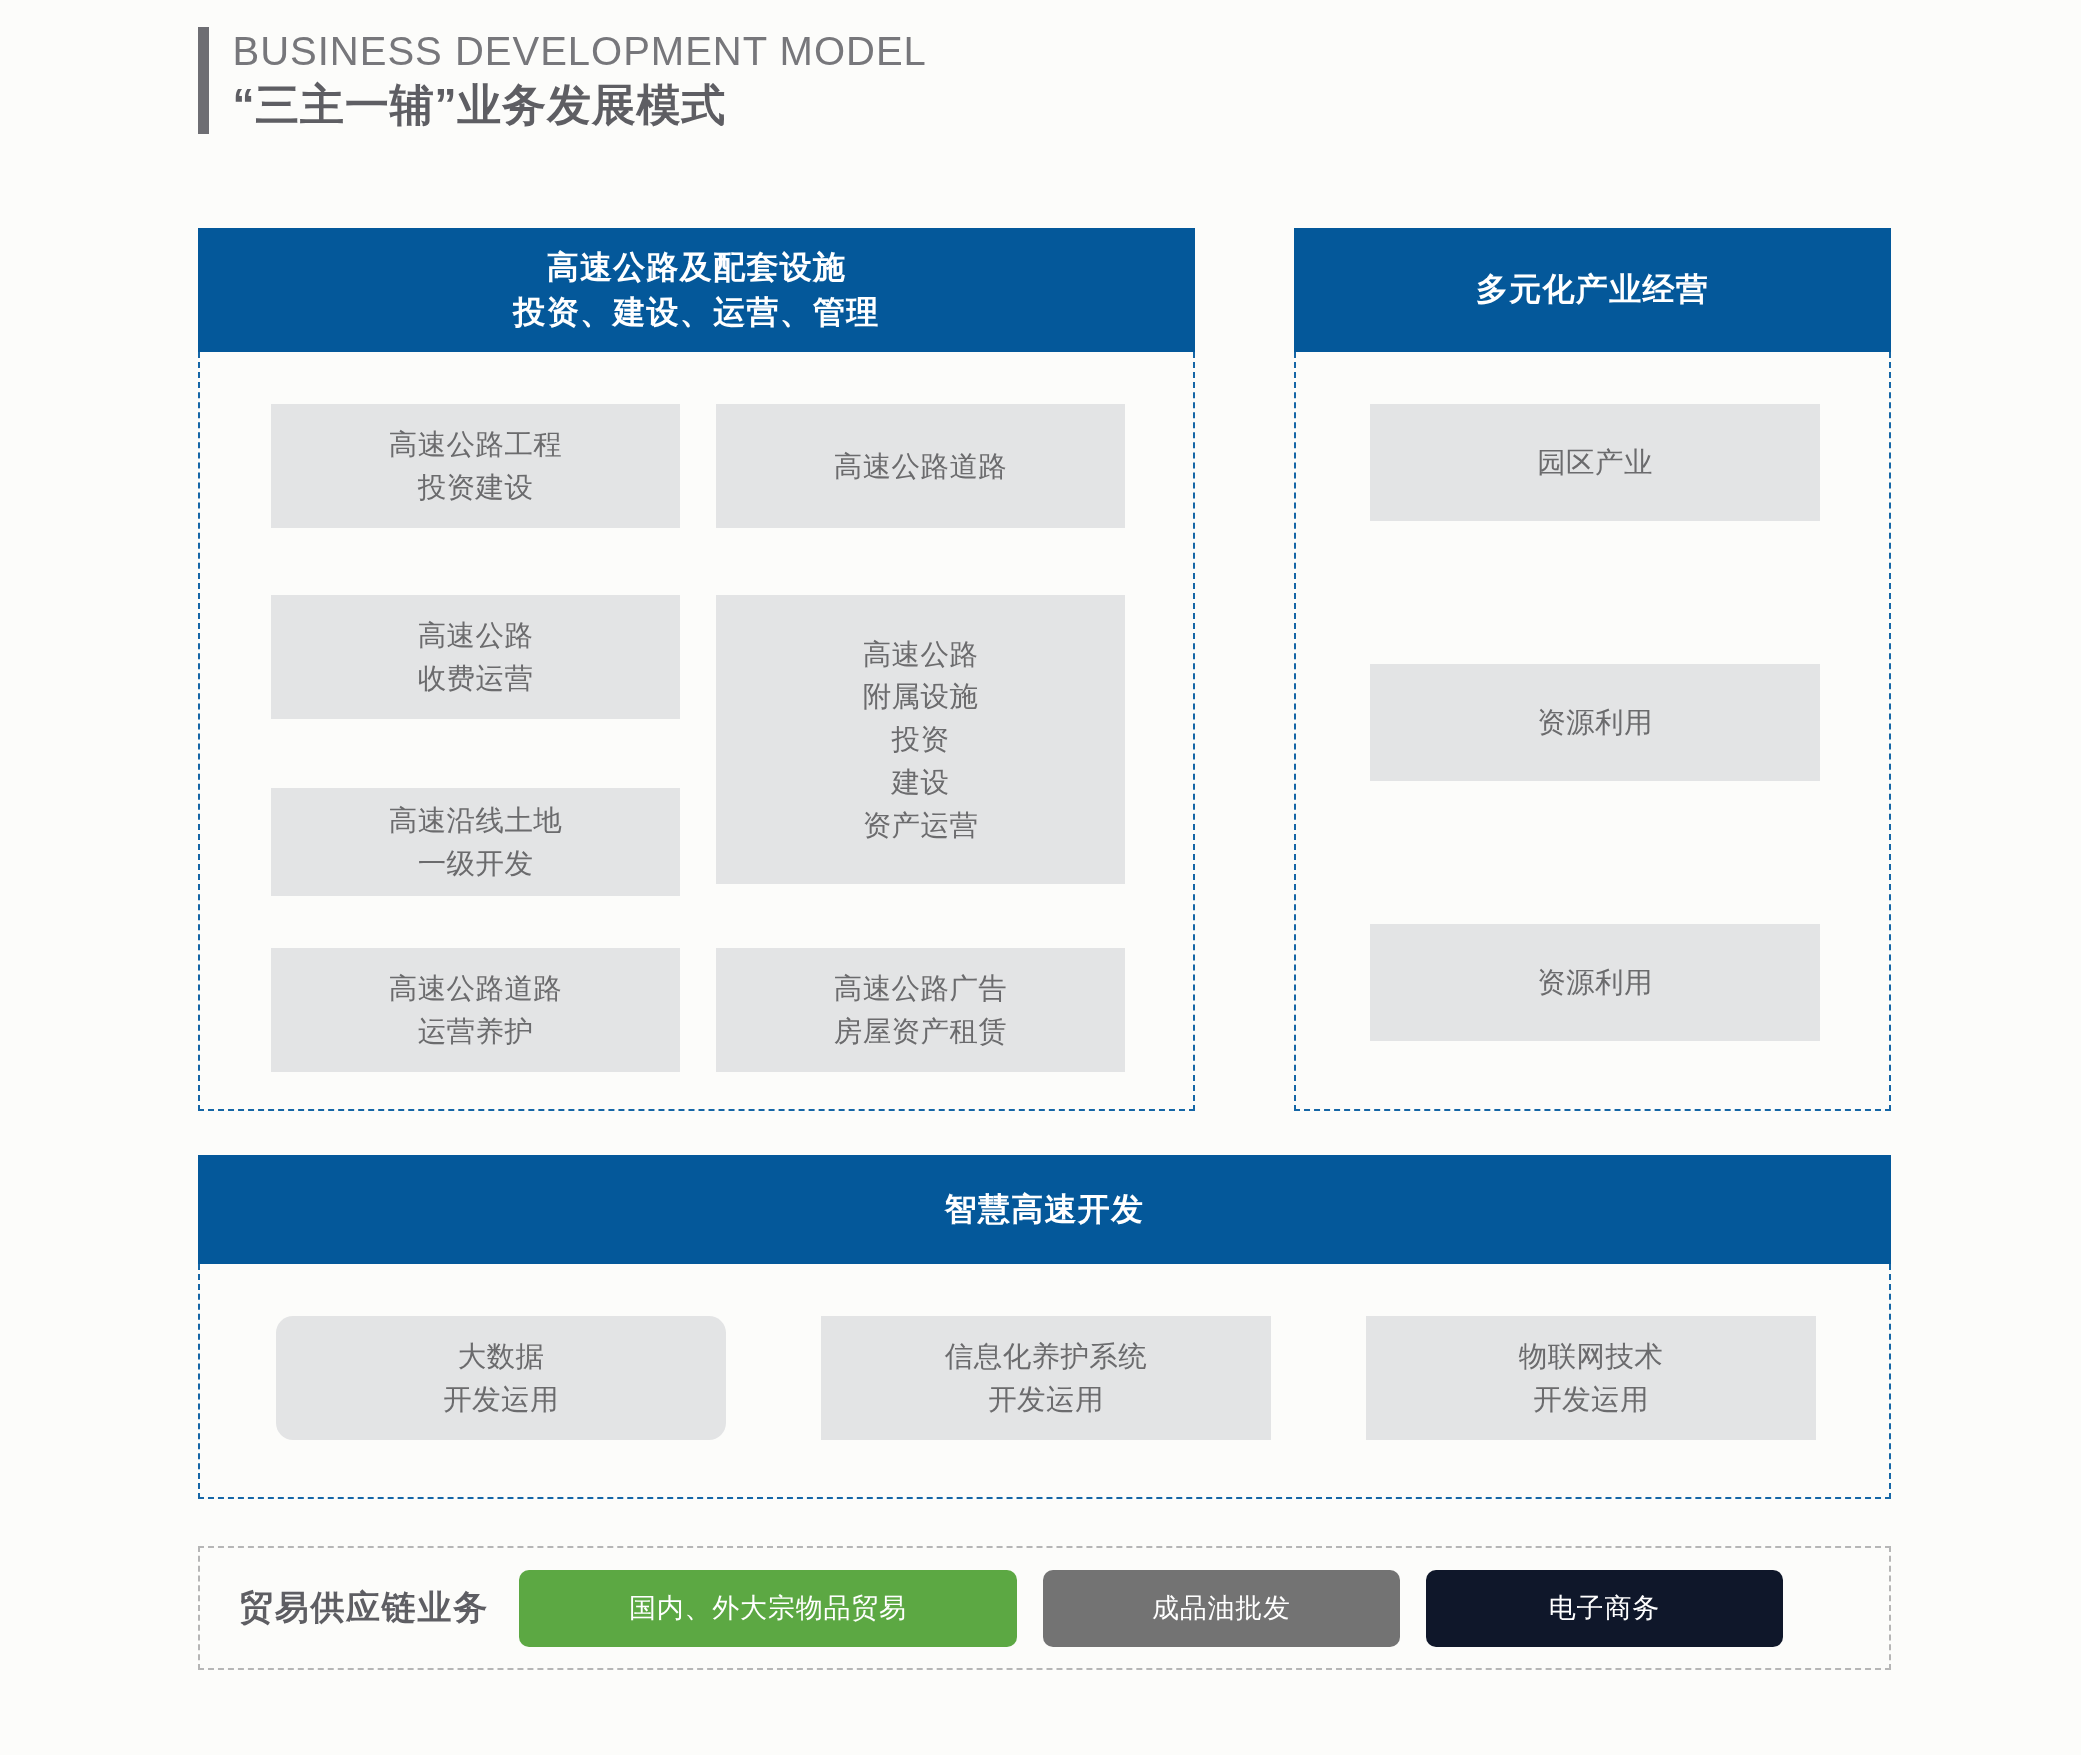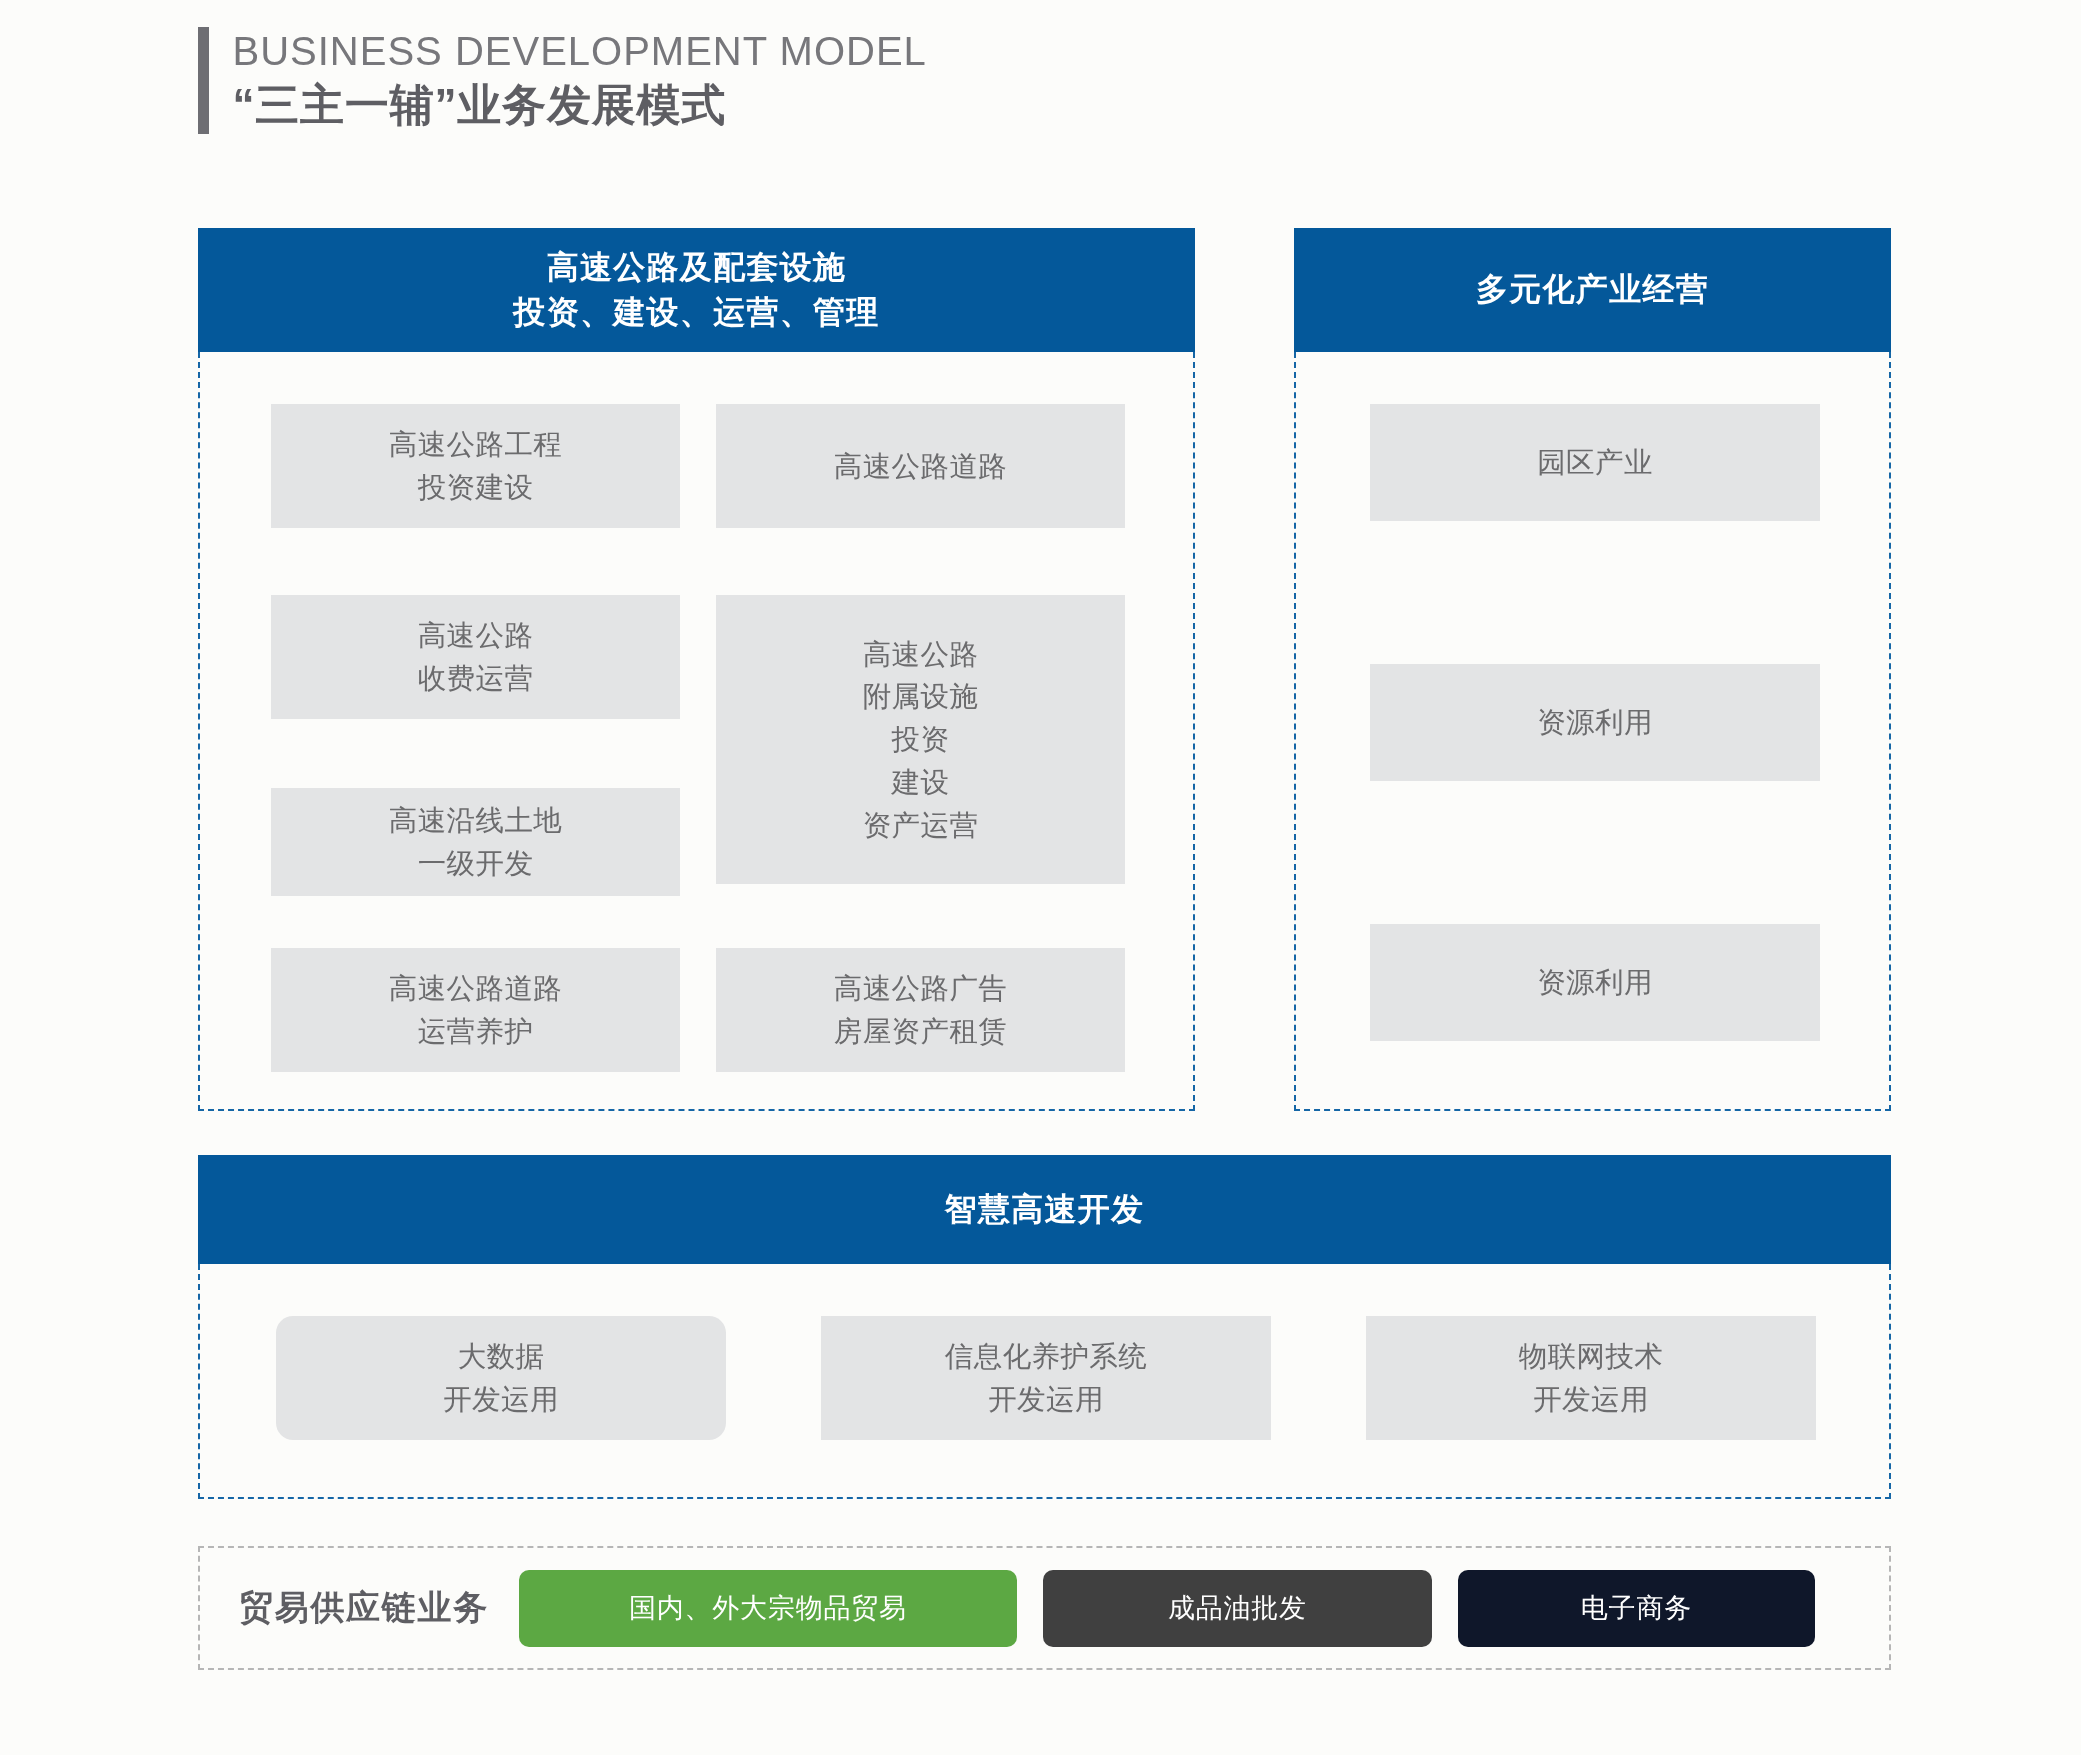--- a/index.html
+++ b/index.html
@@ -193,21 +193,21 @@
     font-size: 27px;
     display: flex;
     align-items: center;
     justify-content: center;
     letter-spacing: 0.8px;
     margin-right: 26px;
     box-sizing: border-box;
     white-space: nowrap;
   }
   #pill-1 { width: 498px; background: #5CA843; }
-  #pill-2 { width: 389px; background: #404040; text-align: right; }
+  #pill-2 { width: 357px; background: #737373; text-align: right; }
   #pill-3 { width: 357px; background: #0f172a; }
 
   .line { display: block; }
 </style>
 </head>
 <body>
 
 <div class="page-header">
   <div class="title-bar"></div>
   <div class="title-block">

